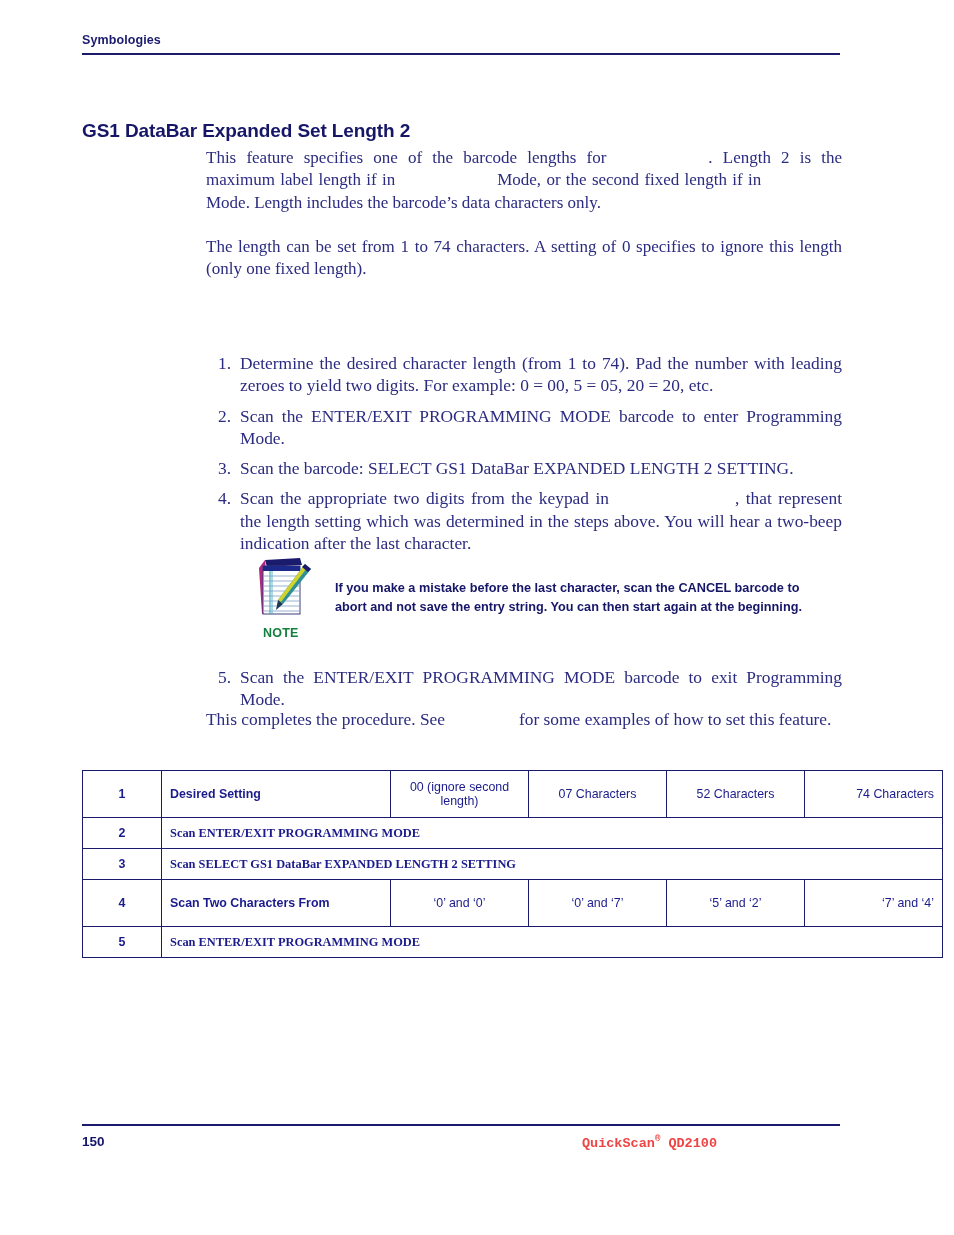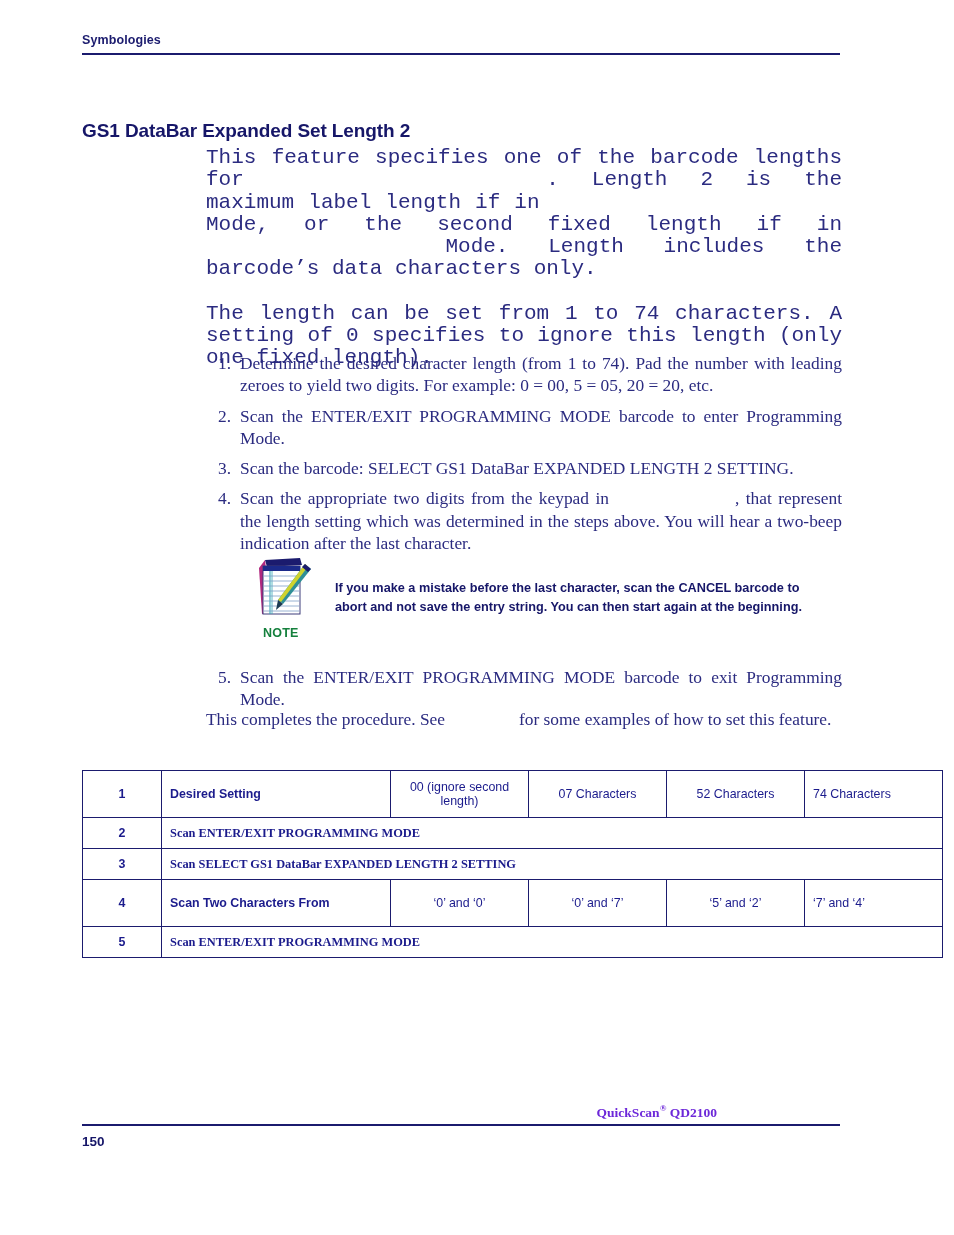--- a/index.html
+++ b/index.html
@@ -54,22 +54,22 @@
     color: #161668;
     letter-spacing: -0.1px;
   }
 
   
   .body-block {
     position: absolute;
     left: 206px;
     top: 147px;
     width: 636px;
-    font-family: Liberation Mono, monospace;
-    font-size: 21px;
+    font-family: Liberation Serif, serif;
+    font-size: 17px;
     line-height: 22.3px;
     color: #2b2b80;
     text-align: justify;
   }
   .body-block p {
     margin: 0 0 0 0;
   }
   .para-gap { height: 22px; }
   .xref-gap {
     display: inline-block;
@@ -170,21 +170,21 @@
   }
   table.examples td, table.examples th {
     border: 1.3px solid #1b1b6e;
     padding: 5px 8px;
     font-size: 12.4px;
     vertical-align: middle;
   }
   .c-step   { width: 62px;  text-align: center; font-weight: bold; }
   .c-action { width: 212px; text-align: left;   font-weight: bold; }
   .c-ex     { width: 121px; text-align: center; font-weight: normal; }
-  .c-ex-wide{ width: 121px; text-align: left; font-weight: normal; }
+  .c-ex-wide{ width: 121px; text-align: right; font-weight: normal; }
 
   th.h-step, th.h-action, th.h-examples {
     text-align: center;
     font-weight: bold;
     font-size: 12.6px;
     letter-spacing: 0.2px;
     height: 18px;
   }
   tr.tall td { height: 36px; }
   tr.short td { height: 20px; }
@@ -203,25 +203,25 @@
     left: 82px;
     top: 1134px;
     font-family: "Liberation Sans", sans-serif;
     font-size: 13.5px;
     font-weight: bold;
     color: #161668;
   }
   .footer-right {
     position: absolute;
     right: 114px;
-    top: 1103px;
-    font-family: Liberation Serif, serif;
+    top: 1134px;
+    font-family: Liberation Mono, monospace;
     font-size: 13.5px;
     font-weight: bold;
-    color: #6d28d9;
+    color: #ef4444;
     white-space: nowrap;
   }
   .sup { font-size: 9px; vertical-align: super; }
 </style>
 </head>
 <body>
 
 <div class="page">
 
   <div class="header">

